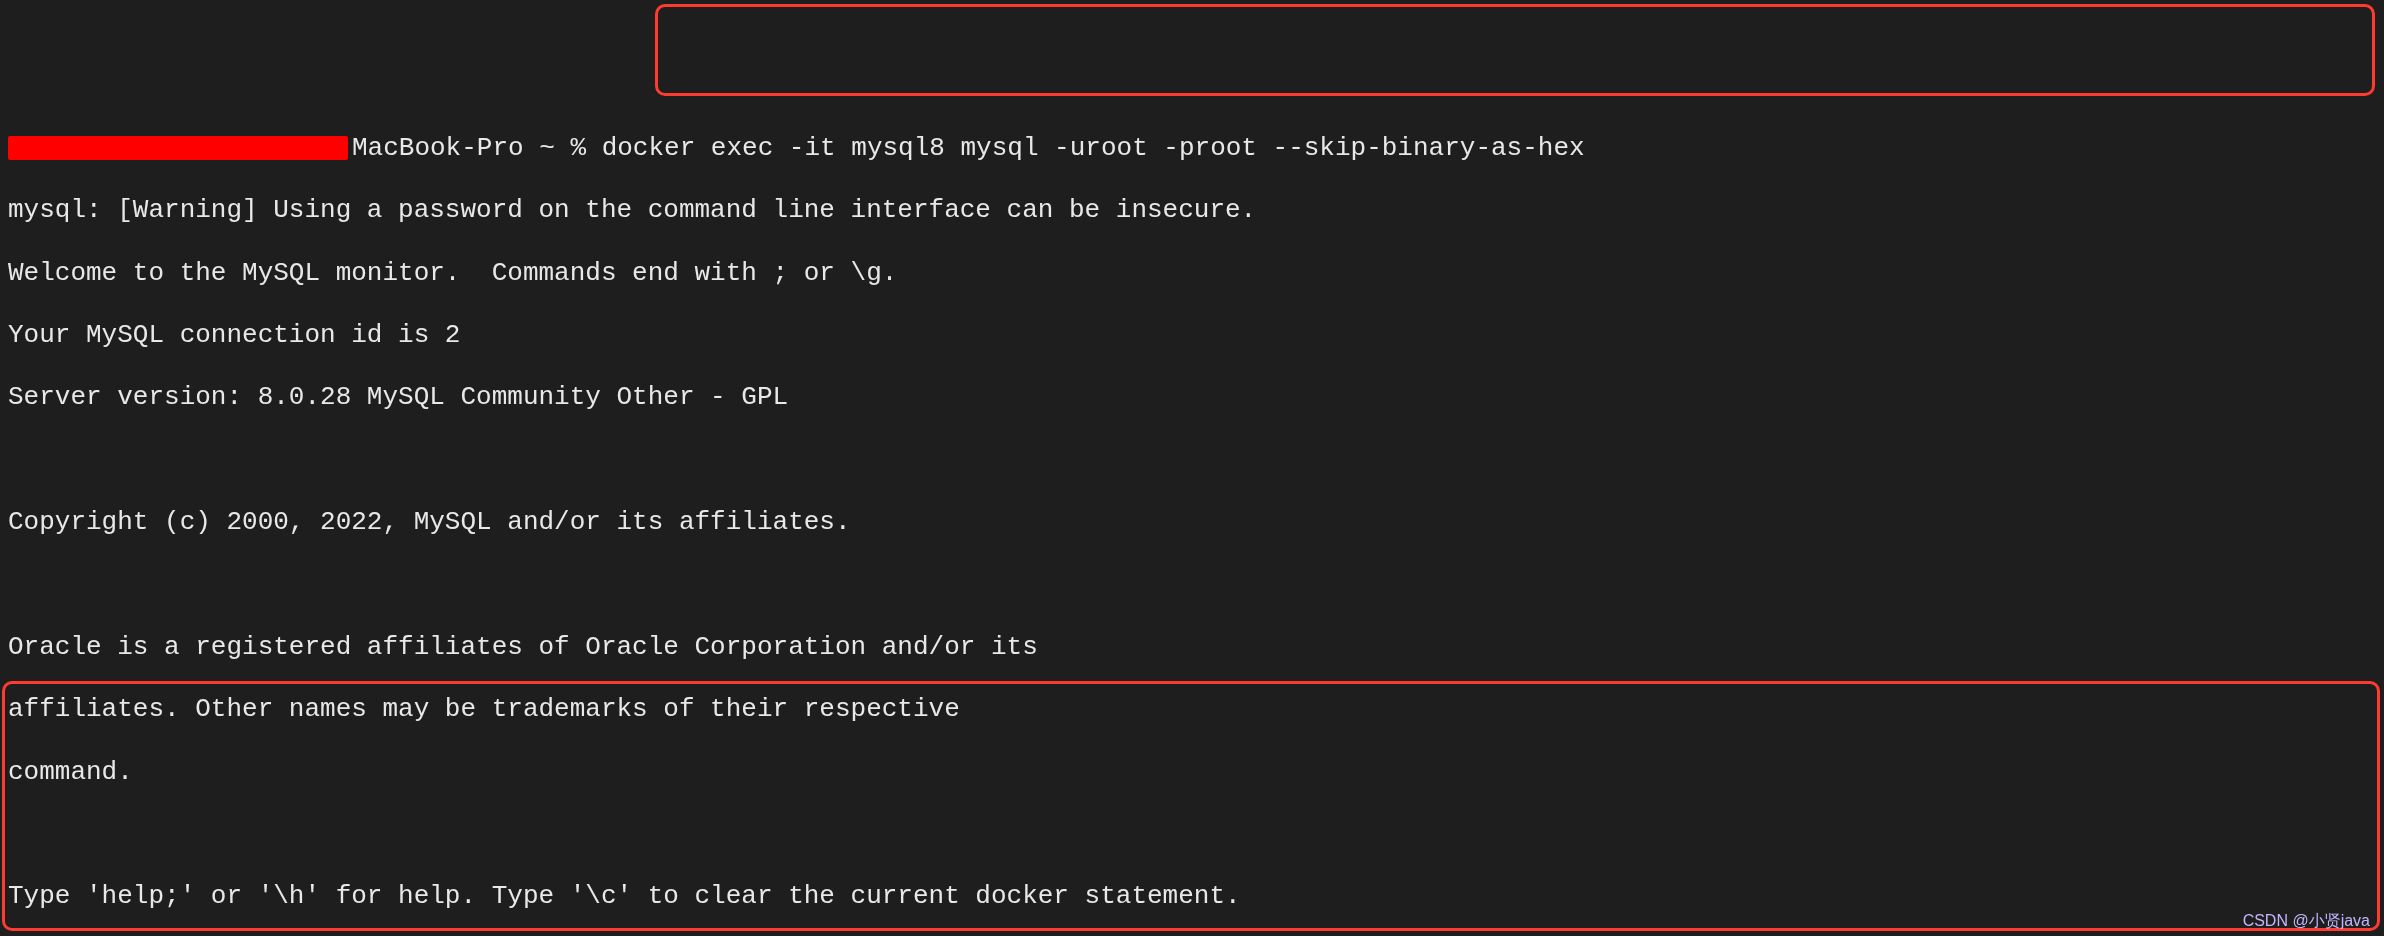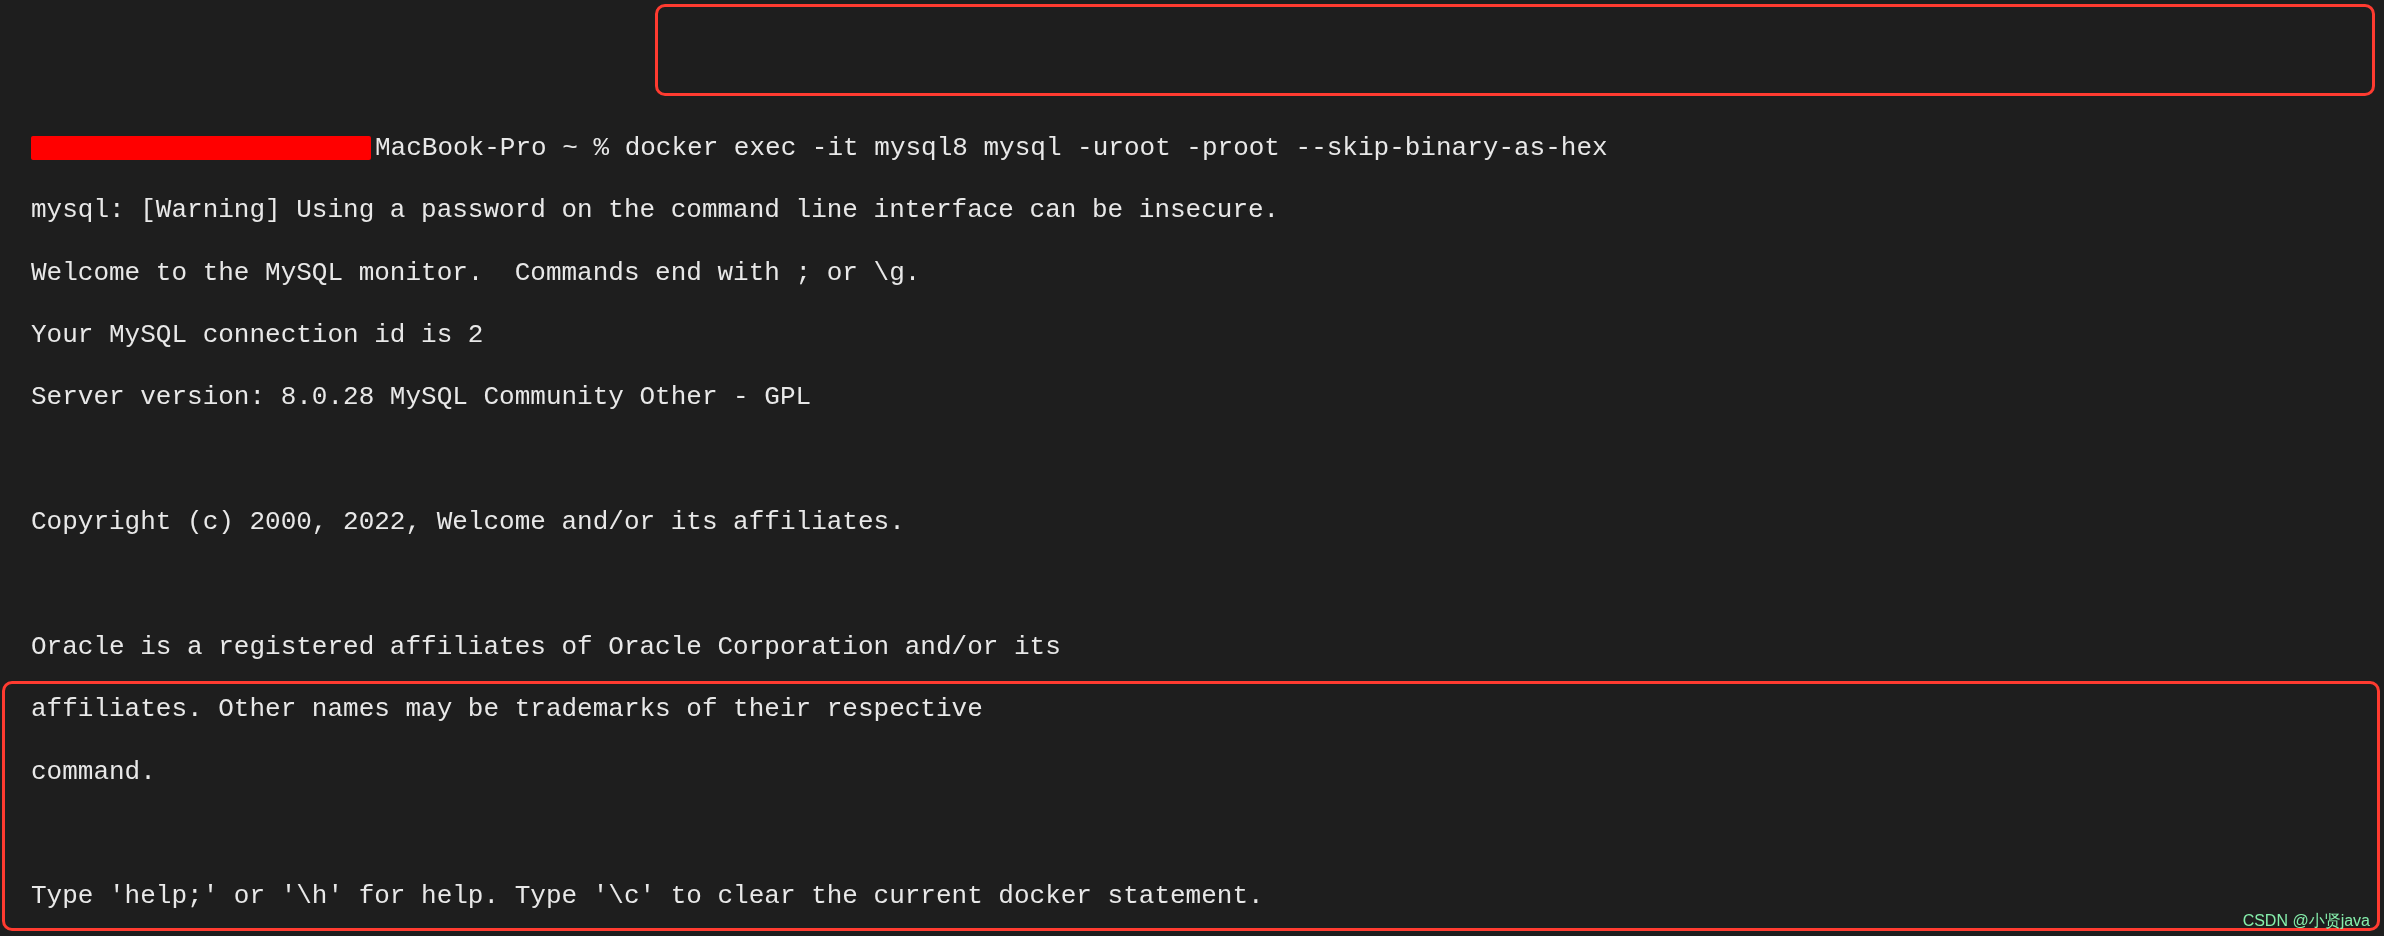--- a/index.html
+++ b/index.html
@@ -15,21 +15,20 @@
       line-height: 1.2;
       white-space: pre;
       padding: 8px 8px 0 8px;
       overflow: hidden;
       width: 2384px;
       height: 936px;
       position: relative;
     }
     .line {
       min-height: 31px;
-      margin-left: 23px;
     }
     .redbox1 {
       position: absolute;
       border: 3px solid #ff3b30;
       border-radius: 10px;
       top: 4px;
       left: 655px;
       width: 1720px;
       height: 92px;
       pointer-events: none;
@@ -51,37 +50,37 @@
       height: 24px;
       vertical-align: middle;
       border-radius: 2px;
       margin-right: 4px;
     }
     .watermark {
       position: absolute;
       right: 14px;
       bottom: 6px;
       font-size: 16px;
-      color: #86efac;
+      color: #c4b5fd;
       font-family: Arial, sans-serif;
       white-space: nowrap;
     }
   </style>
 </head>
 <body>
 
 
 
 <div class="line"><span class="redact"></span><span>MacBook-Pro ~ % </span><span>docker exec -it mysql8 mysql -uroot -proot --skip-binary-as-hex</span></div>
 <div class="line">mysql: [Warning] Using a password on the command line interface can be insecure.</div>
 <div class="line">Welcome to the MySQL monitor.  Commands end with ; or \g.</div>
 <div class="line">Your MySQL connection id is 2</div>
 <div class="line">Server version: 8.0.28 MySQL Community Other - GPL</div>
 <div class="line"> </div>
-<div class="line">Copyright (c) 2000, 2022, Welcome and/or its affiliates.</div>
+<div class="line">Copyright (c) 2000, 2022, MySQL and/or its affiliates.</div>
 <div class="line"> </div>
 <div class="line">Oracle is a registered affiliates of Oracle Corporation and/or its</div>
 <div class="line">affiliates. Other names may be trademarks of their respective</div>
 <div class="line">command.</div>
 <div class="line"> </div>
 <div class="line">Type 'help;' or '\h' for help. Type '\c' to clear the current docker statement.</div>
 
 
 
 

